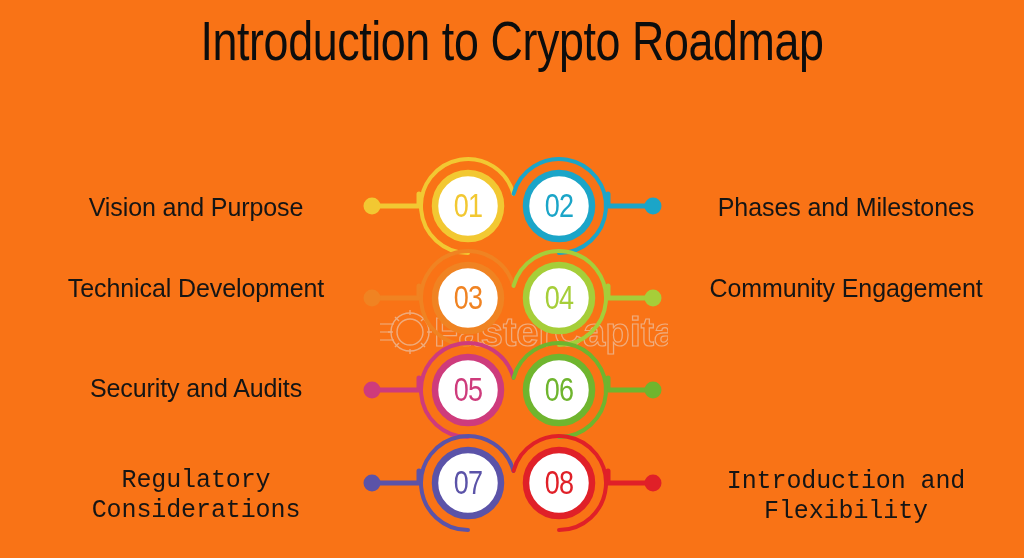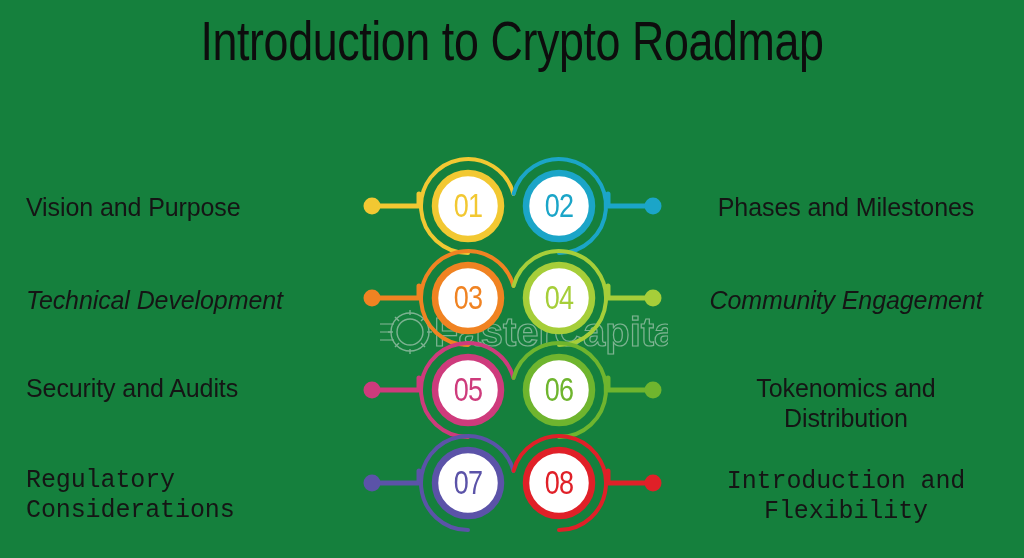--- a/index.html
+++ b/index.html
@@ -8,21 +8,21 @@
     padding: 0;
     background: #ffffff;
   }
   body {
     font-family: "Liberation Sans", sans-serif;
   }
   #canvas {
     position: relative;
     width: 1024px;
     height: 558px;
-    background: #15803d;
+    background: #f97316;
     overflow: hidden;
   }
 
   
   #title {
     position: absolute;
     left: 0;
     top: 8px;
     width: 1024px;
     text-align: center;
@@ -61,31 +61,31 @@
     position: absolute;
     font-family: "Liberation Sans", sans-serif;
     font-size: 25px;
     font-weight: 400;
     color: #151515;
     line-height: 1.18;
     letter-spacing: -0.1px;
     white-space: pre-line;
   }
   .label.left {
-    text-align: left;
+    text-align: center;
     left: 26px;
     width: 340px;
   }
   .label.right {
     text-align: center;
     left: 672px;
     width: 348px;
   }
   .label.r1 { top: 193px; }
-  .label.r2 { top: 286px; font-style: italic; }
+  .label.r2 { top: 274px; }
   .label.r3 { top: 374px; }
   .label.r4 { top: 467px; font-family: Liberation Mono, monospace; }
   .label.two-line.r3 { top: 374px; }
   .label.two-line.r4 { top: 466px; }
 </style>
 </head>
 <body>
 
 <div id="canvas">
 
@@ -173,19 +173,17 @@
           <text x="559" y="483" text-anchor="middle" dominant-baseline="central" font-family="Liberation Sans, sans-serif" font-size="33" font-weight="400" letter-spacing="-1" fill="#e02028" transform="translate(559 483) scale(0.82 1) translate(-559 -483)">08</text>
         </g>
       </g>
   </svg>
 
   <div class="label left r1">Vision and Purpose</div>
   <div class="label right r1">Phases and Milestones</div>
   <div class="label left r2">Technical Development</div>
   <div class="label right r2">Community Engagement</div>
   <div class="label left r3">Security and Audits</div>
-  <div class="label right two-line r3">Tokenomics and
-Distribution</div>
   <div class="label left two-line r4">Regulatory
 Considerations</div>
   <div class="label right r4">Introduction and Flexibility</div>
 
 </div>
 
 </body></html>

